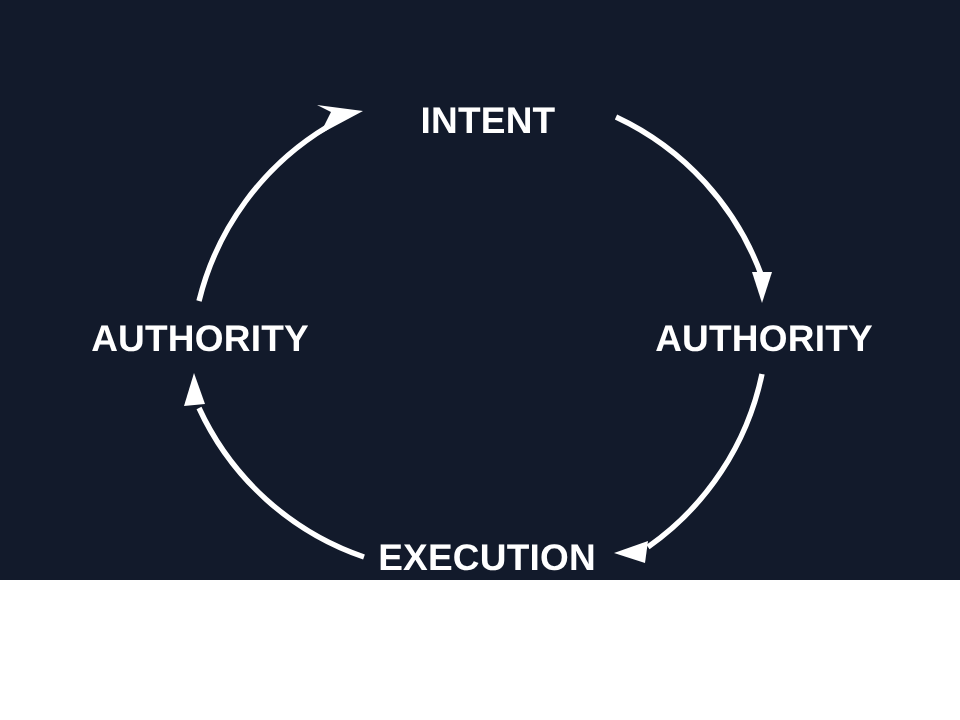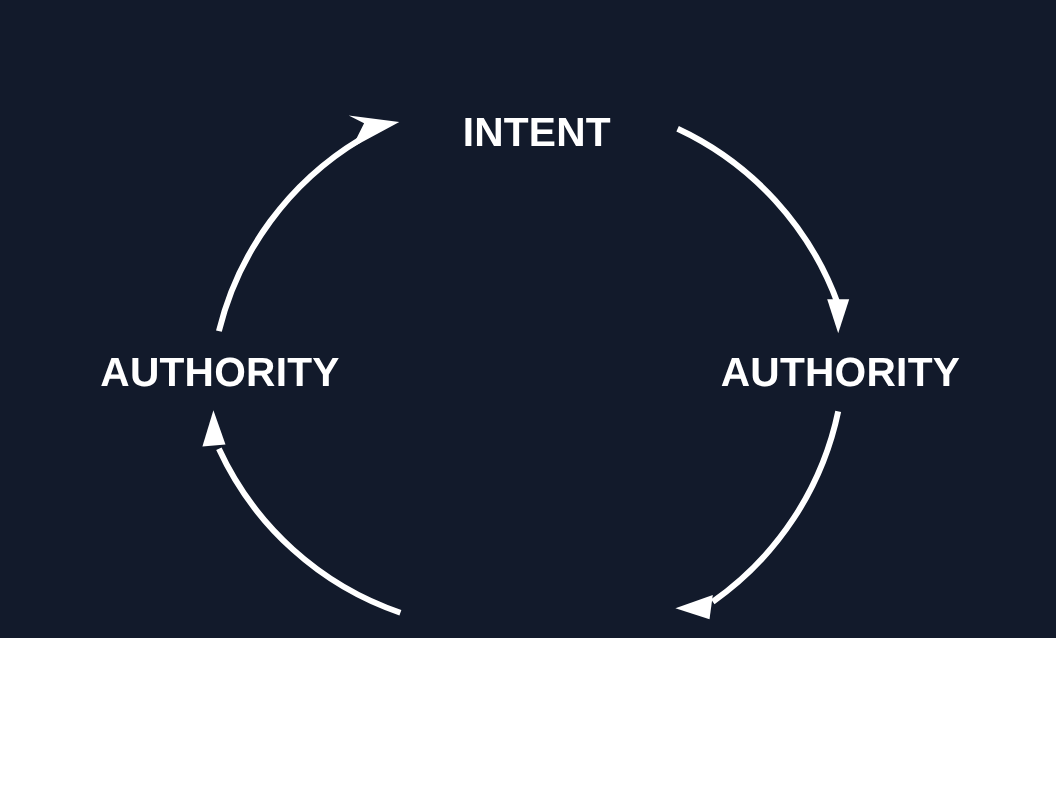--- a/index.html
+++ b/index.html
@@ -68,16 +68,17 @@
       <path d="M 199 301 A 282 282 0 0 1 327 127" fill="none" stroke="#ffffff" stroke-width="5.4" stroke-linecap="butt"></path>
       <polygon points="363,111 320,134 331,112 317,105" fill="#ffffff"></polygon>
     </g>
 
   </svg>
 
   <div class="node-label" id="label-intent">INTENT</div>
 
   <div class="node-label" id="label-authority">AUTHORITY</div>
 
+  <div class="node-label" id="label-execution">EXECUTION</div>
 
   <div class="node-label" id="label-feedback">AUTHORITY</div>
 
 </div>
 
 </body></html>

